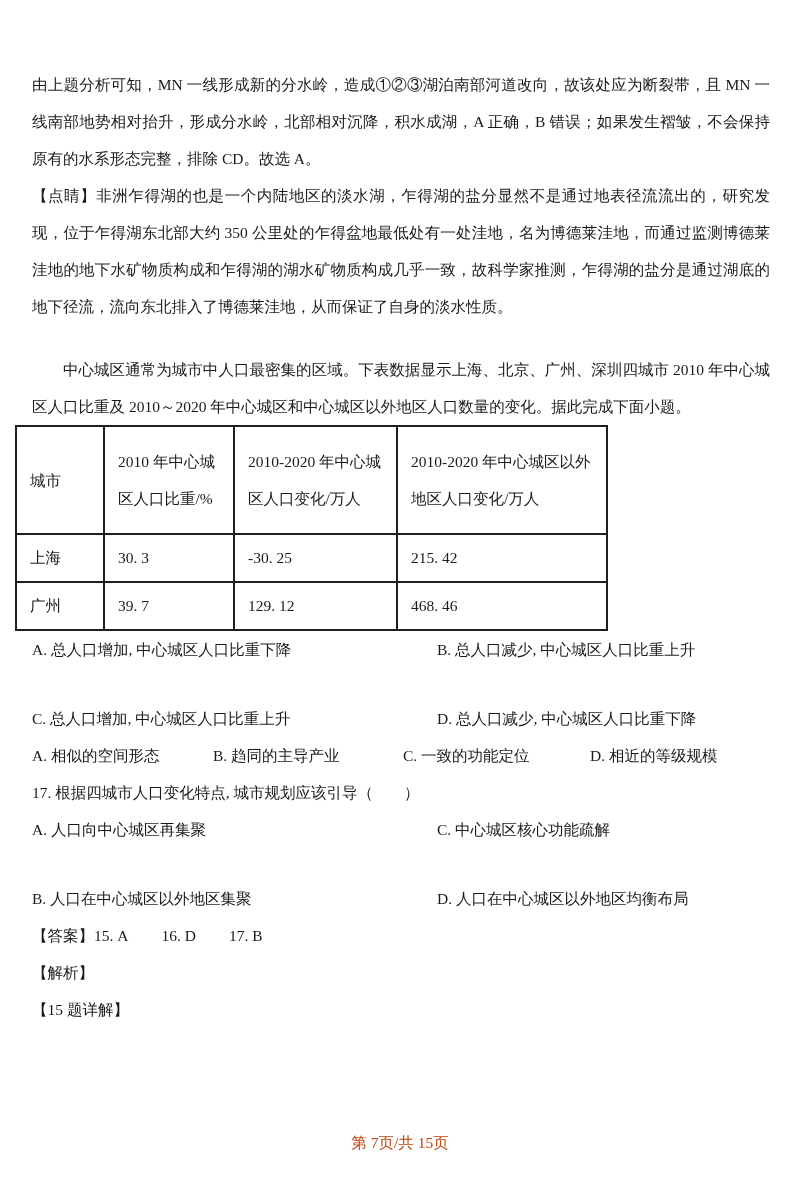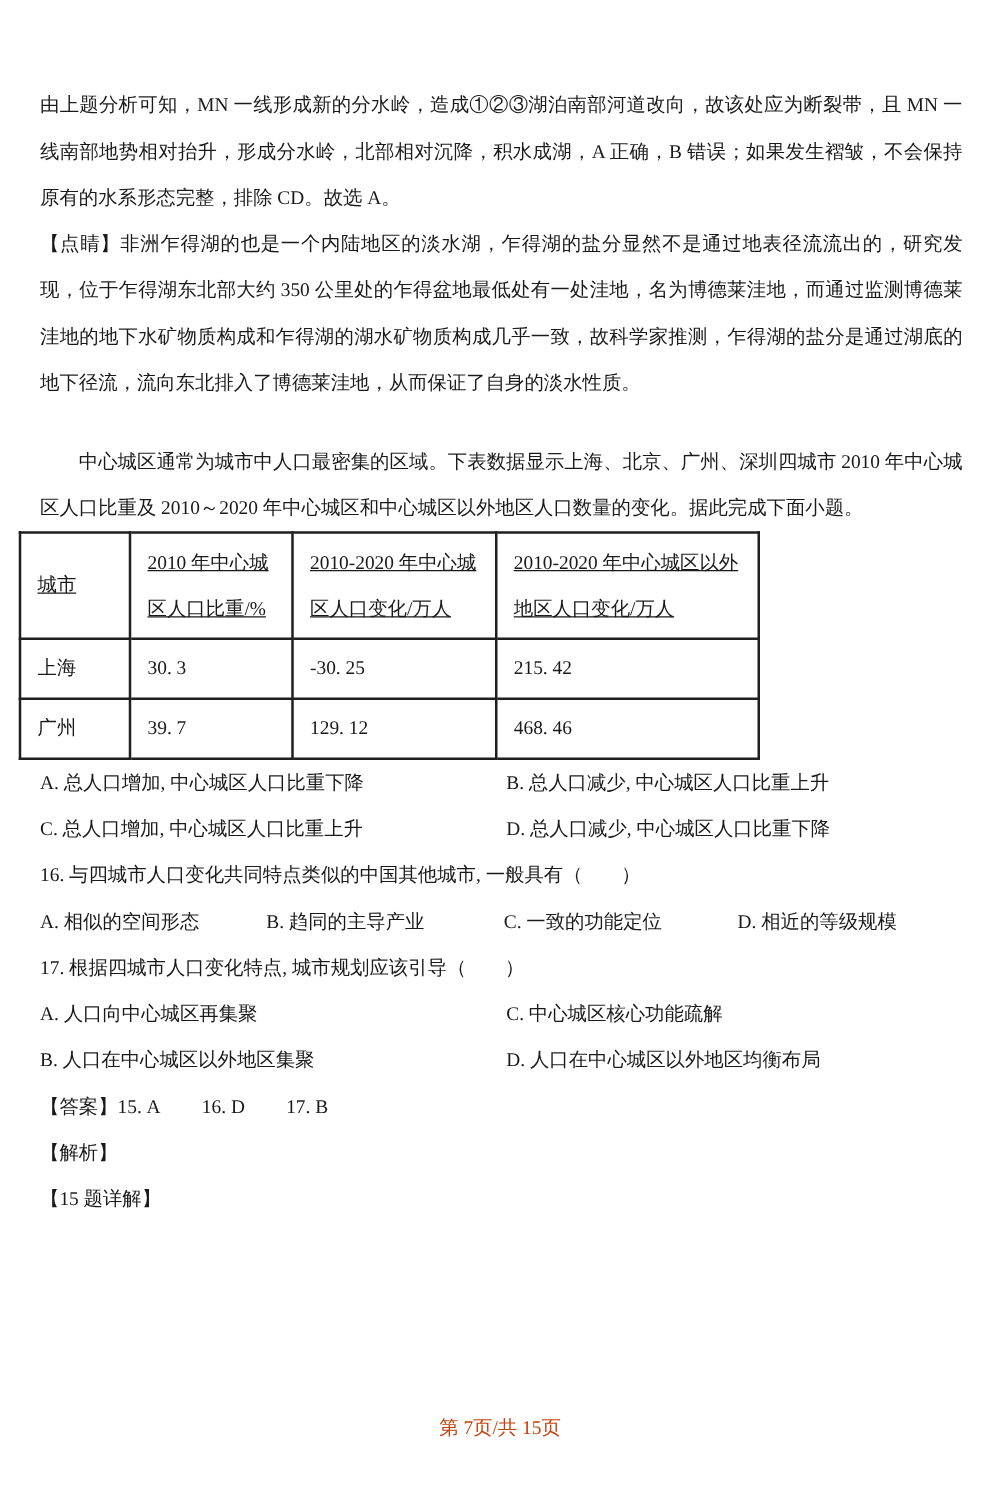--- a/index.html
+++ b/index.html
@@ -35,35 +35,34 @@
   }
   table.data-table th,
   table.data-table td {
     border: 2px solid #1f1f1f;
     text-align: left;
     vertical-align: middle;
     padding: 0 8px 0 13px;
     font-weight: normal;
   }
   table.data-table th {
-    height: 85px;
+    height: 108px;
     line-height: 37px;
     white-space: pre-line;
-    text-decoration: underline;
   }
   table.data-table td {
     height: 48px;
     line-height: 20px;
     border-radius: 22px;
   }
 
   .question { margin: 0; }
   .q-stem { text-align: left; }
   .mt36 { margin-top: 36px; }
-  .opts.two { display: grid; grid-template-columns: 373px 1fr; }
+  .opts.two { display: grid; grid-template-columns: 373px 1fr; gap: 32px; }
   .opts.four { display: grid; grid-template-columns: 181px 190px 187px 1fr; }
   .opt { white-space: nowrap; overflow: hidden; }
 
   .answer-line { line-height: 37px; }
   .ans-item + .ans-item { margin-left: 33px; }
 
   .label-line { line-height: 37px; }
 
   .footer {
     position: absolute;
@@ -123,21 +122,20 @@
     <div class="question">
       <div class="opts two">
         <p class="opt">A. 总人口增加, 中心城区人口比重下降</p>
         <p class="opt">B. 总人口减少, 中心城区人口比重上升</p>
         <p class="opt">C. 总人口增加, 中心城区人口比重上升</p>
         <p class="opt">D. 总人口减少, 中心城区人口比重下降</p>
       </div>
     </div>
 
     <div class="question">
-      <p class="q-stem">16. 与四城市人口变化共同特点类似的中国其他城市, 一般具有（　　）</p>
       <div class="opts four">
         <p class="opt">A. 相似的空间形态</p>
         <p class="opt">B. 趋同的主导产业</p>
         <p class="opt">C. 一致的功能定位</p>
         <p class="opt">D. 相近的等级规模</p>
       </div>
     </div>
 
     <div class="question">
       <p class="q-stem">17. 根据四城市人口变化特点, 城市规划应该引导（　　）</p>

